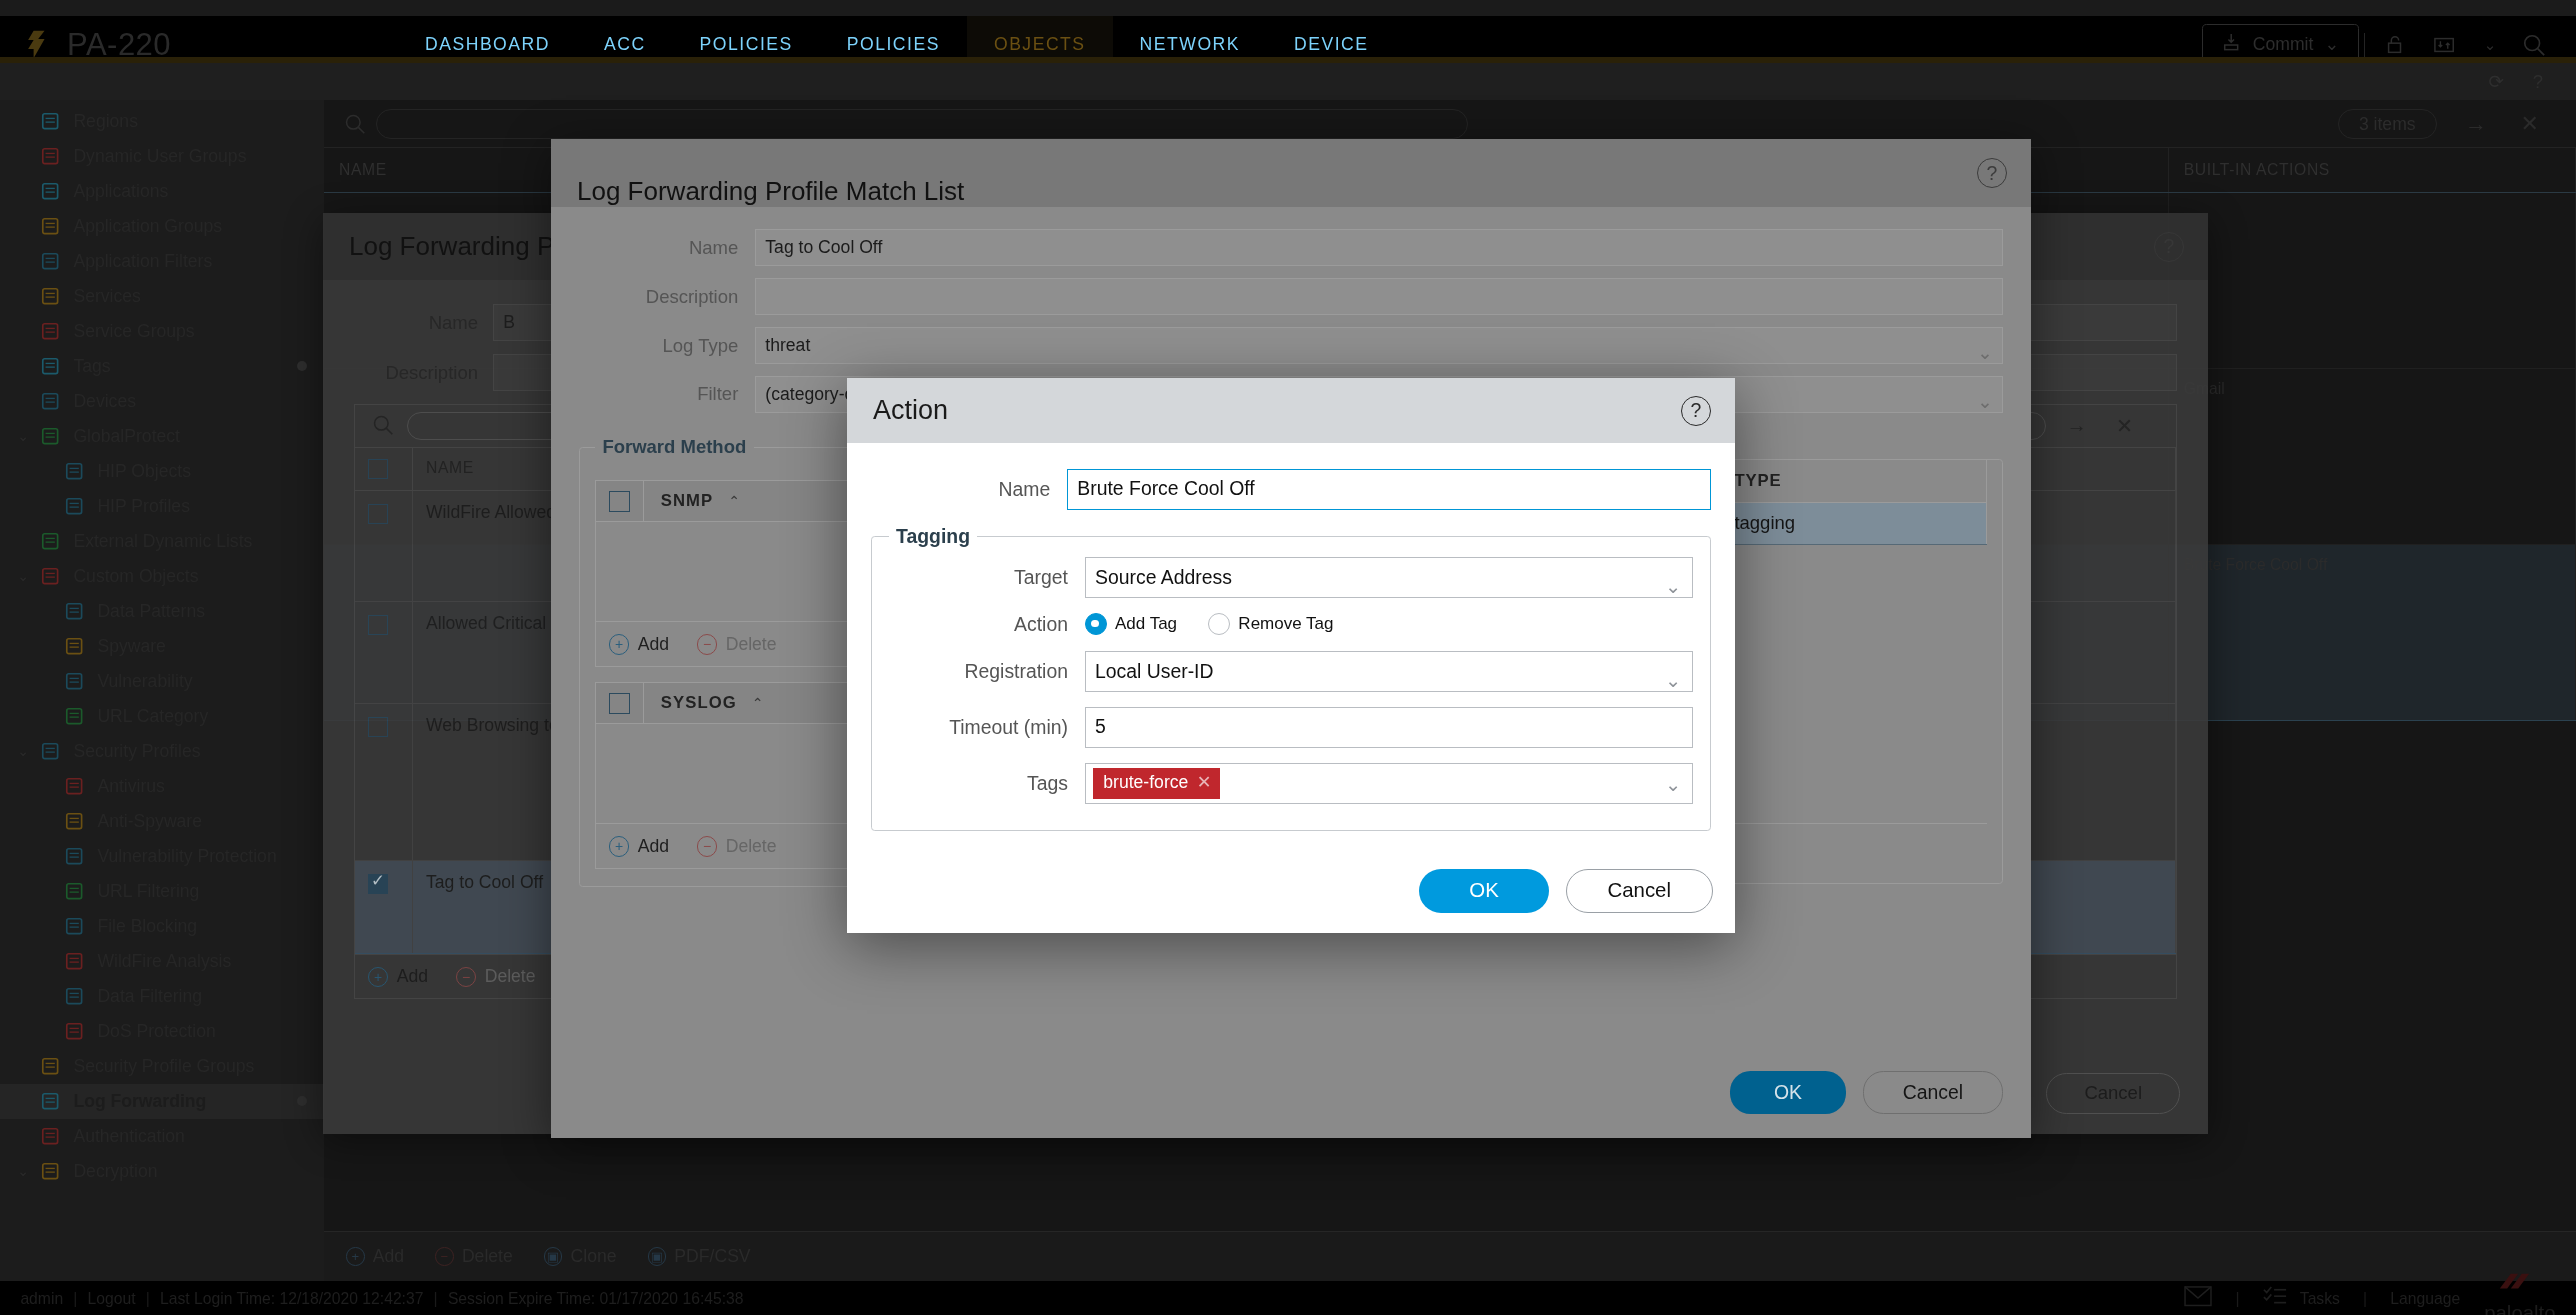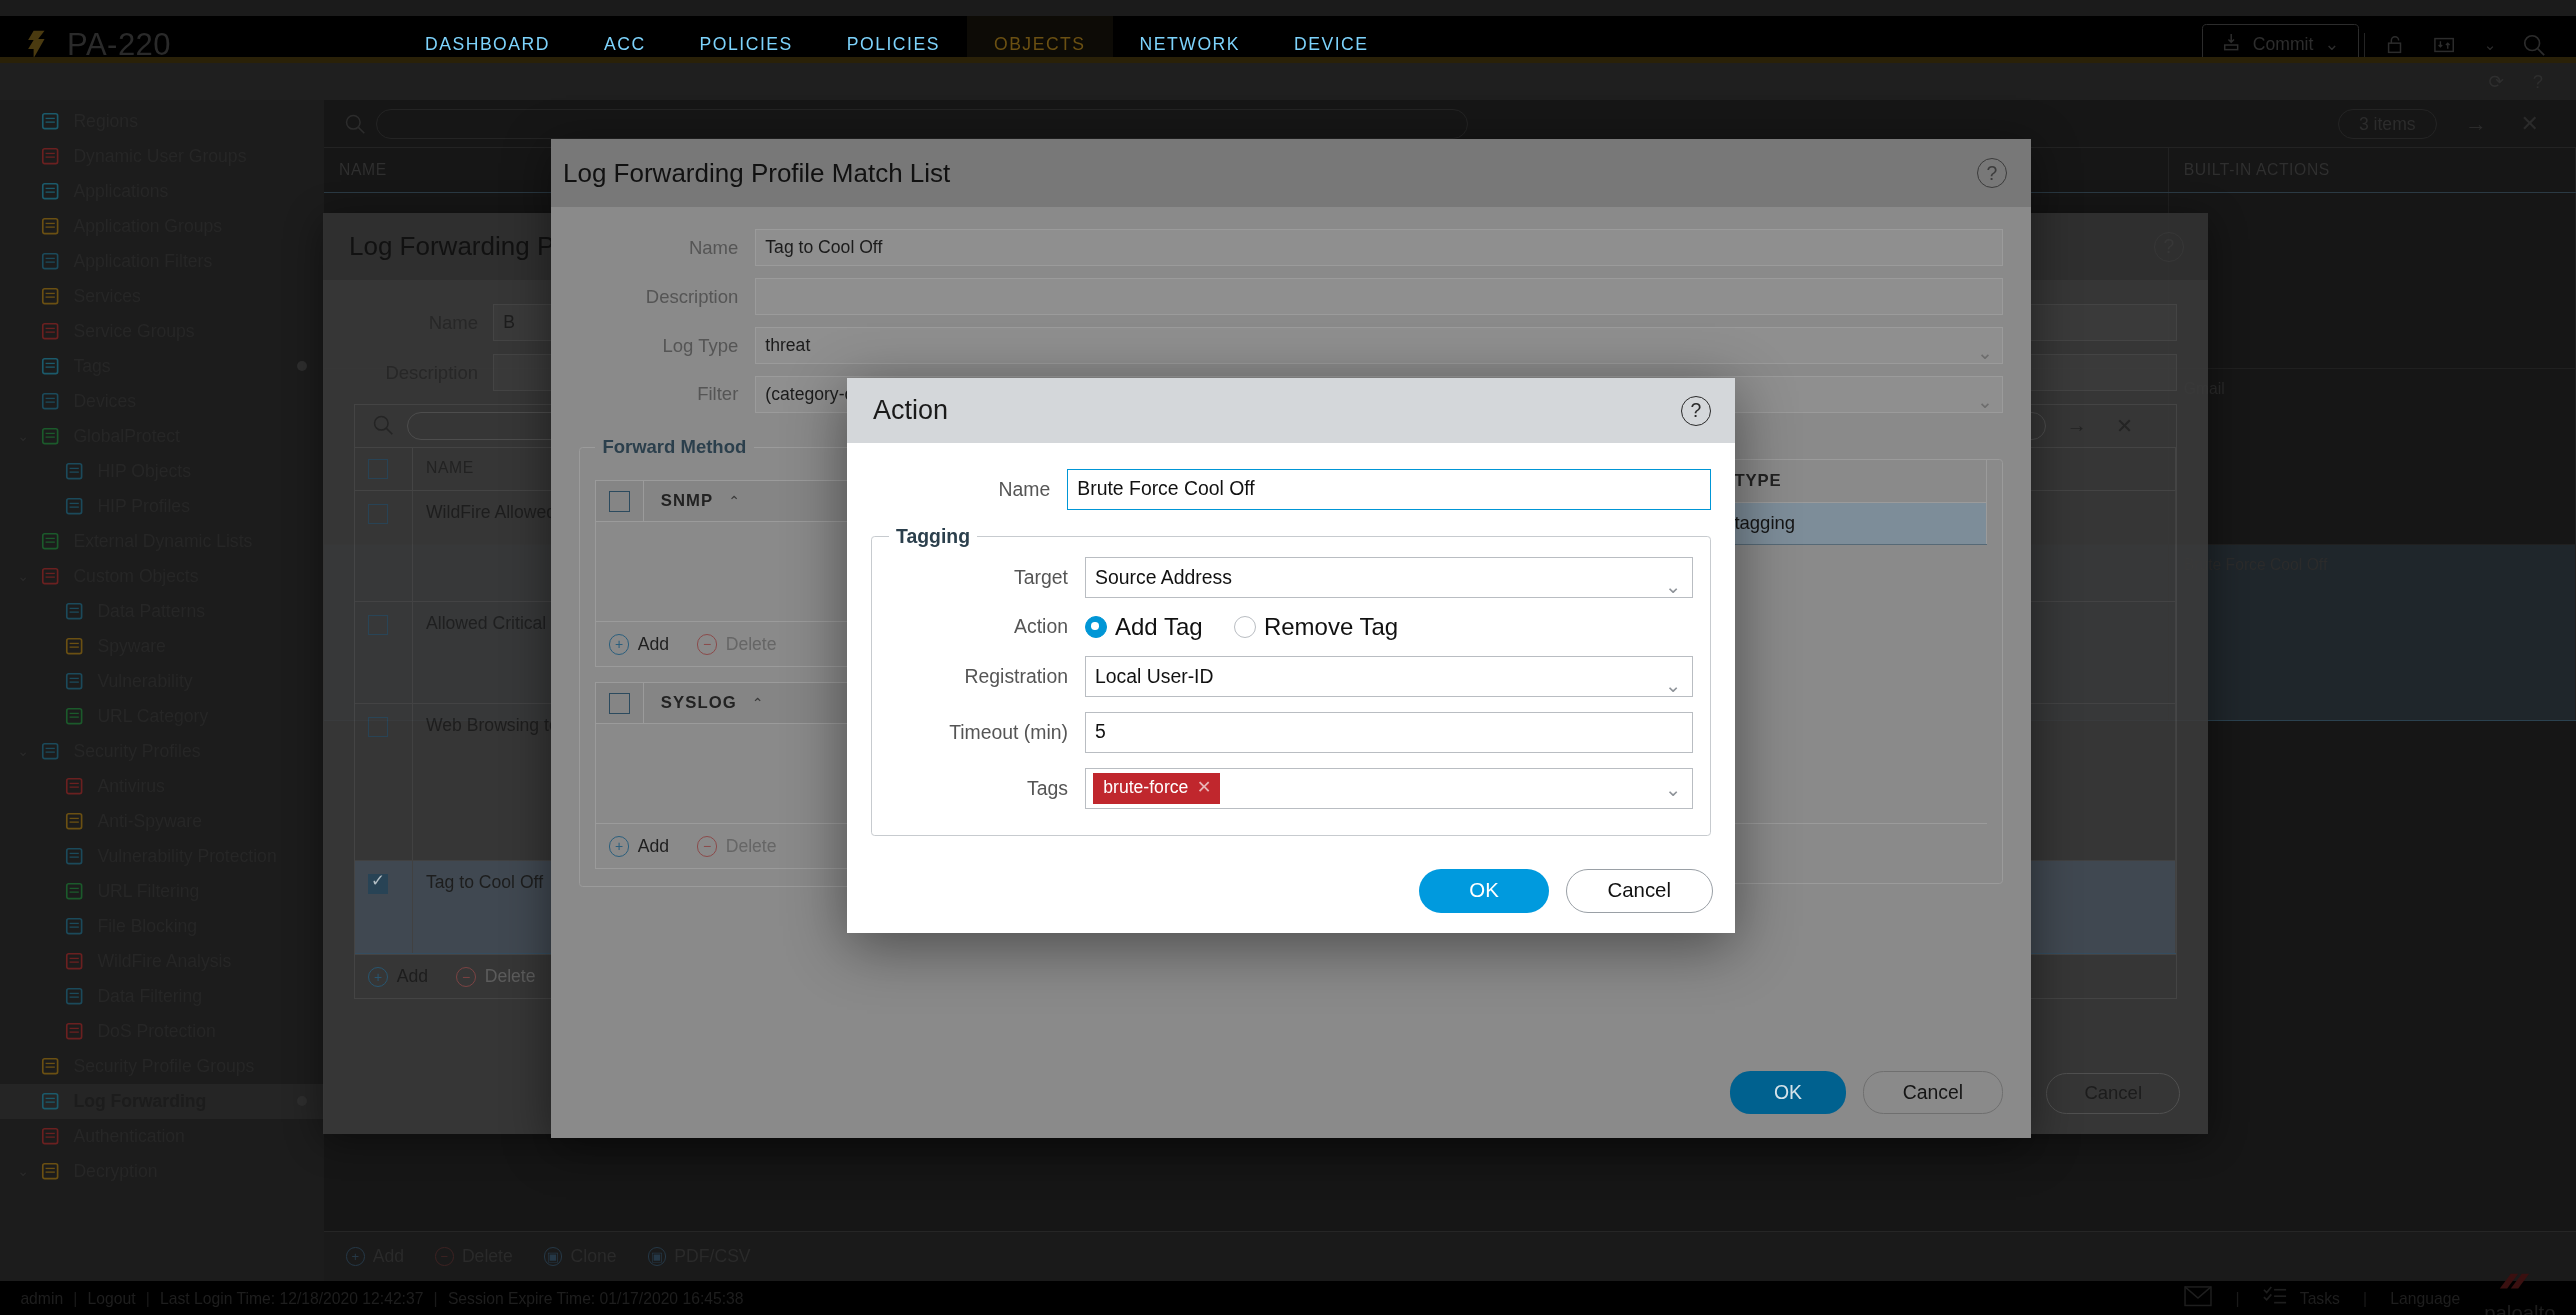--- a/index.html
+++ b/index.html
@@ -137,21 +137,21 @@
   .cbx.on::after { content:"✓"; position:absolute; left: 1.9px; top: -4.6px; color:#c9d6dd; font-size: 16.7px; }
   .dlg1-foot { position: absolute; right: 28px; bottom: 20.4px; display: flex; gap: 16.7px; }
   .btn-ok { background: #0b5e86; color: #b5cbd6; border: none; border-radius: 20.4px; height: 41px; padding: 0 41px; font-size: 18.5px; cursor:pointer; font-family: inherit;}
   .btn-cancel { background: transparent; color: #1d1d1d; border: 0.9px solid #595959; border-radius: 20.4px; height: 41px; padding: 0 37px; font-size: 18.5px; cursor:pointer; font-family: inherit;}
 
   
   .dlg2 {
     position: absolute; left: 551px; top: 139px; width: 1480px; height: 999px;
     background: #8a8a8a; box-shadow: 0 9.3px 44px rgba(0,0,0,.45);
   }
-  .dlg2-title { height: 68px; background: #787878; color:#111; font-size: 26px; display:flex; align-items:center; padding: 0 12px; position: relative;}
+  .dlg2-title { height: 68px; background: #787878; color:#111; font-size: 26px; display:flex; align-items:flex-end; padding: 0 26px; position: relative;}
   .dlg2-body { padding: 22px 28px 0 28px; position: relative; height: calc(100% - 68px); }
   .row2 { display:flex; align-items:center; margin-bottom: 12px; }
   .lbl2 { width: 176px; text-align: right; padding-right: 16.7px; color: #555; font-size: 18.5px; }
   .inp2 { flex:1; height: 37px; background:#8f8f8f; border:0.9px solid #9b9b9b; color:#1b1b1b; font-size: 17.6px; padding: 0 9.3px; line-height: 35px; position: relative;}
   .sel2 { flex:1; height: 37px; background:#8f8f8f; border:0.9px solid #9b9b9b; color:#1b1b1b; font-size: 17.6px; padding: 0 9.3px; line-height: 35px; position: relative;}
   .sel2 .cv { position:absolute; right: 9.3px; top: 7.4px; color:#6d6d6d; font-size: 18.5px;}
   .fieldset2 { border: 0.9px solid #9b9b9b; border-radius: 3.7px; margin-top: 11px; padding: 7.4px 15px 16.7px 15px; position: relative; }
   .fieldset2 > legend { padding: 0 7.4px; color:#2b3f4c; font-size: 18.5px; font-weight: bold;}
   .two-col { display: flex; gap: 31px; align-items: flex-start; }
   .col { flex: 1; }
@@ -195,21 +195,21 @@
   .inp3 { flex:1; height: 41px; border: 1.9px solid #0096d6; color:#111; font-size: 19.4px; padding: 0 9.3px; line-height: 37px; background:#fff;}
   .inp3.plain { border: 0.9px solid #b9bdc2; }
   .sel3 { flex:1; height: 41px; border: 0.9px solid #b9bdc2; color:#111; font-size:19.4px; padding:0 9.3px; line-height: 39px; position:relative; background:#fff;}
   .sel3 .cv { position:absolute; right: 11px; top: 9.3px; color:#8d9298; font-size: 19.4px;}
   .fs3 { border: 0.9px solid #c7cbcf; border-radius: 3.7px; margin: 5.6px 0 0 0; padding: 5.6px 16.7px 20.4px 16.7px;}
   .fs3 > legend { padding: 0 7.4px; color:#2b3f4c; font-size:19.4px; font-weight:bold;}
   .radio { width: 22px; height: 22px; border-radius: 50%; border: 1.9px solid #b9bdc2; display:inline-block;
            position: relative; vertical-align: middle; background:#fff;}
   .radio.on { border-color: #0096d6; background: #0096d6; }
   .radio.on::after { content:""; position:absolute; left: 5.6px; top: 5.6px; width: 7.4px; height: 7.4px; border-radius:50%; background:#fff;}
-  .radio-lbl { font-size: 24px; color:#111; margin-left: 8.3px; margin-right: 31px;}
+  .radio-lbl { font-size: 17px; color:#111; margin-left: 8.3px; margin-right: 31px;}
   .tagbox { flex:1; height: 41px; border: 0.9px solid #b9bdc2; position: relative; background:#fff; display:flex; align-items:center; padding: 0 7.4px;}
   .tagchip { background:#c0272d; color:#fff; font-size: 17.6px; padding: 4.6px 8.3px 5.6px 10.2px; display:flex; align-items:center; gap: 8.3px; }
   .tagchip .x { color:#e8b5b7; font-size: 17.6px; cursor:pointer;}
   .tagbox .cv { position:absolute; right: 11px; top: 9.3px; color:#8d9298; font-size:19.4px;}
   .dlg3-foot { position: absolute; right: 22px; bottom: 20.4px; display:flex; gap: 16.7px; }
   .btn-ok3 { background:#009ade; color:#fff; border:none; border-radius: 22px; height: 44px; padding: 0 50px; font-size: 20.4px; cursor:pointer; font-family: inherit;}
   .btn-cancel3 { background:#fff; color:#111; border:0.9px solid #9aa0a6; border-radius:22px; height:44px; padding:0 41px; font-size:20.4px; cursor:pointer; font-family: inherit;}
 </style>
 </head>
 <body>

